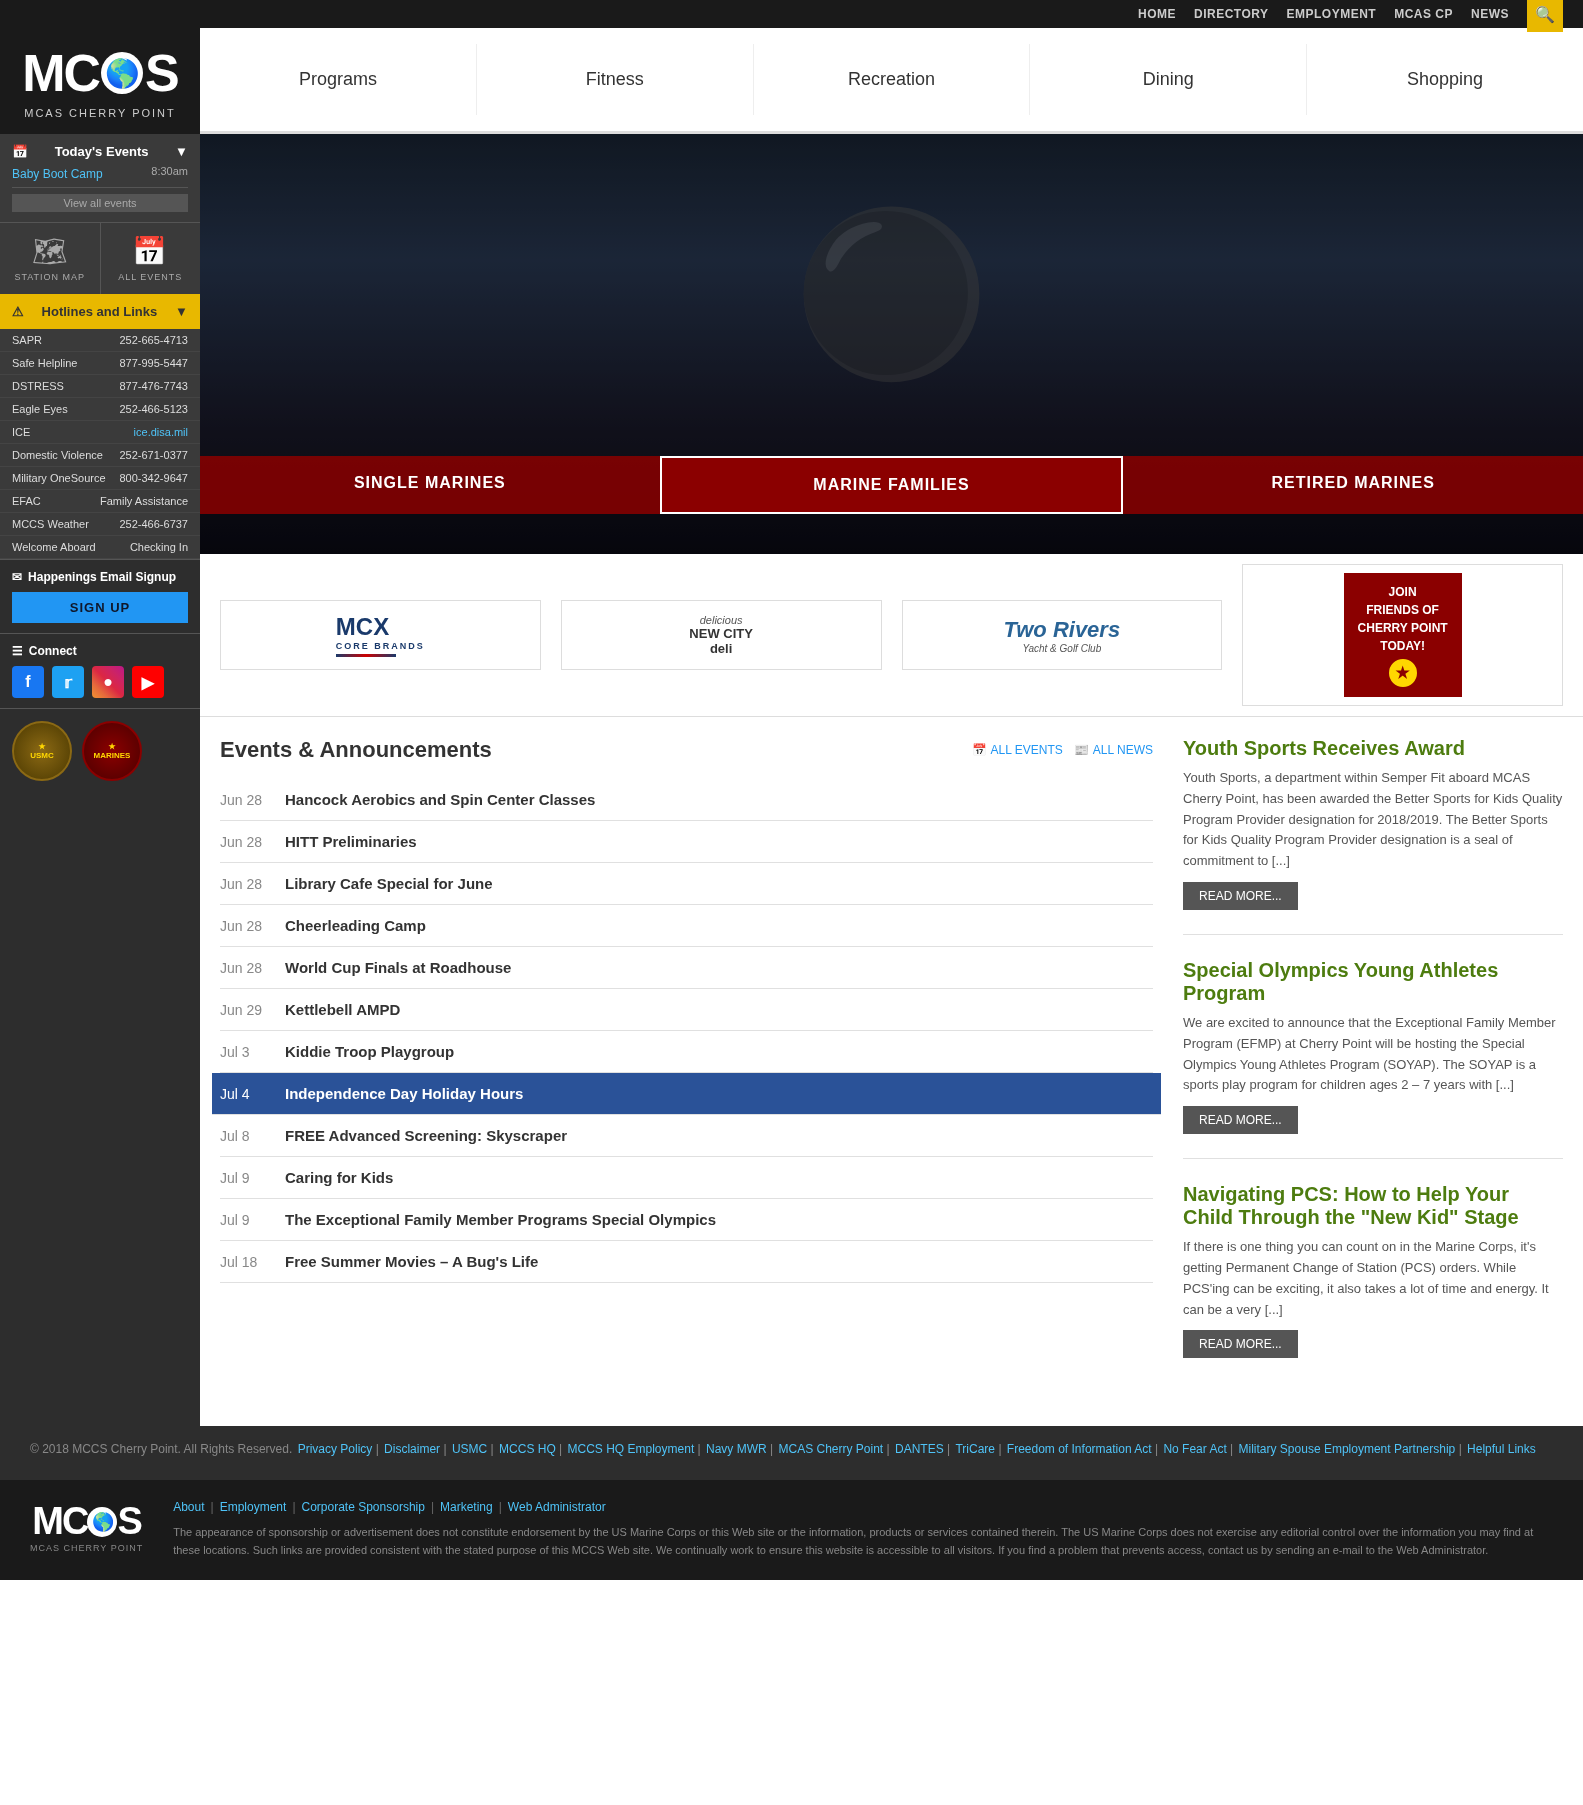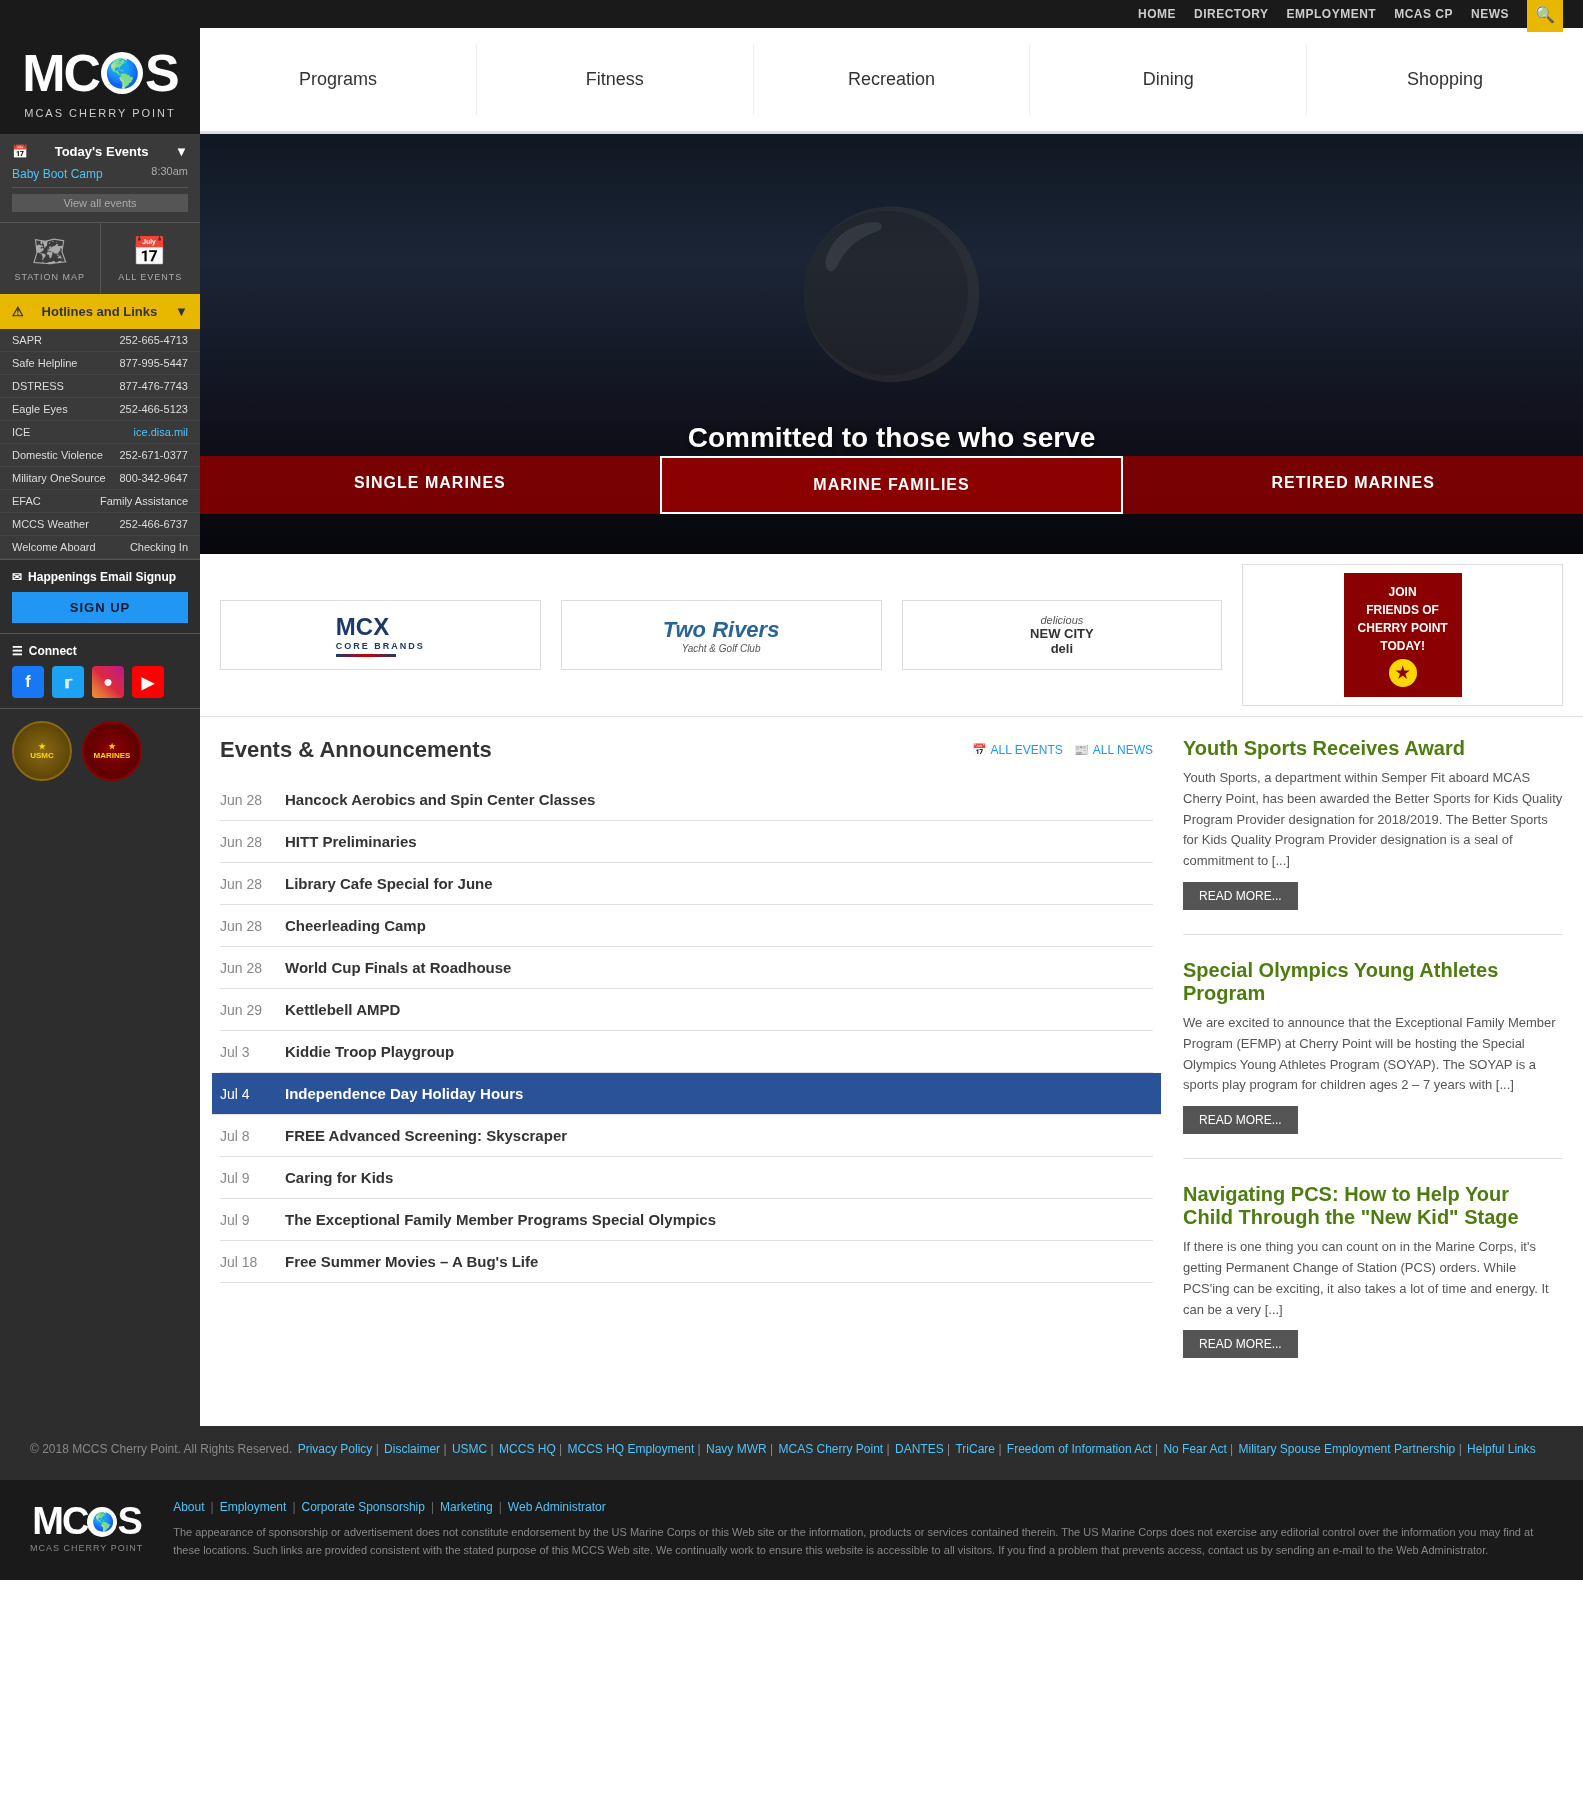--- a/index.html
+++ b/index.html
@@ -265,49 +265,48 @@
   <main class="main-content">
 
     <div class="hero">
 
       <div style="position:absolute;inset:0;background:linear-gradient(180deg,#1a2535 0%,#2a3a55 30%,#1a1a2a 70%,#0a0a14 100%);"></div>
 
       <div style="position:absolute;top:30px;left:50%;transform:translateX(-50%);width:300px;height:260px;display:flex;align-items:center;justify-content:center;">
         <div style="font-size:160px;color:rgba(100,120,160,0.5);line-height:1;">⚫</div>
       </div>
       <div class="hero-overlay"></div>
-      <div class="hero-text">Committed to those who serve</div>
       <div class="hero-buttons">
         <div class="hero-btn hero-btn-single">SINGLE MARINES</div>
         <div class="hero-btn hero-btn-marine">MARINE FAMILIES</div>
         <div class="hero-btn hero-btn-retired">RETIRED MARINES</div>
       </div>
     </div>
 
     <div class="sponsor-bar">
       <div class="sponsor-item">
         <div>
           <div style="display:flex;align-items:center;gap:4px;">
             <span style="font-size:24px;color:#1a3a6b;font-weight:900;">MCX</span>
           </div>
           <div style="font-size:9px;letter-spacing:2px;color:#1a3a6b;font-weight:bold;">CORE BRANDS</div>
           <div style="width:60px;height:3px;background:linear-gradient(90deg,#1a3a6b,#c00,#1a3a6b);margin-top:3px;"></div>
         </div>
       </div>
       <div class="sponsor-item">
         <div style="text-align:center;">
-          <div style="font-size:22px;font-weight:900;color:#2a6496;font-style:italic;">Two Rivers</div>
-          <div style="font-size:10px;color:#555;font-style:italic;">Yacht &amp; Golf Club</div>
-        </div>
-      </div>
-      <div class="sponsor-item">
-        <div style="text-align:center;">
           <div style="font-size:11px;color:#555;font-style:italic;">delicious</div>
           <div style="font-size:13px;font-weight:bold;color:#333;">NEW CITY</div>
           <div style="font-size:13px;font-weight:bold;color:#333;">deli</div>
+        </div>
+      </div>
+      <div class="sponsor-item">
+        <div style="text-align:center;">
+          <div style="font-size:22px;font-weight:900;color:#2a6496;font-style:italic;">Two Rivers</div>
+          <div style="font-size:10px;color:#555;font-style:italic;">Yacht &amp; Golf Club</div>
         </div>
       </div>
       <div class="sponsor-item">
         <div style="background:#8B0000;color:#fff;padding:10px 14px;text-align:center;font-size:12px;font-weight:bold;line-height:1.5;">
           JOIN<br>FRIENDS OF<br>CHERRY POINT<br>TODAY!
           <div style="display:flex;justify-content:center;margin-top:4px;">
             <div style="width:28px;height:28px;border-radius:50%;background:#ffd700;border:2px solid #ffd700;font-size:16px;display:flex;align-items:center;justify-content:center;color:#8B0000;">★</div>
           </div>
         </div>
       </div>

